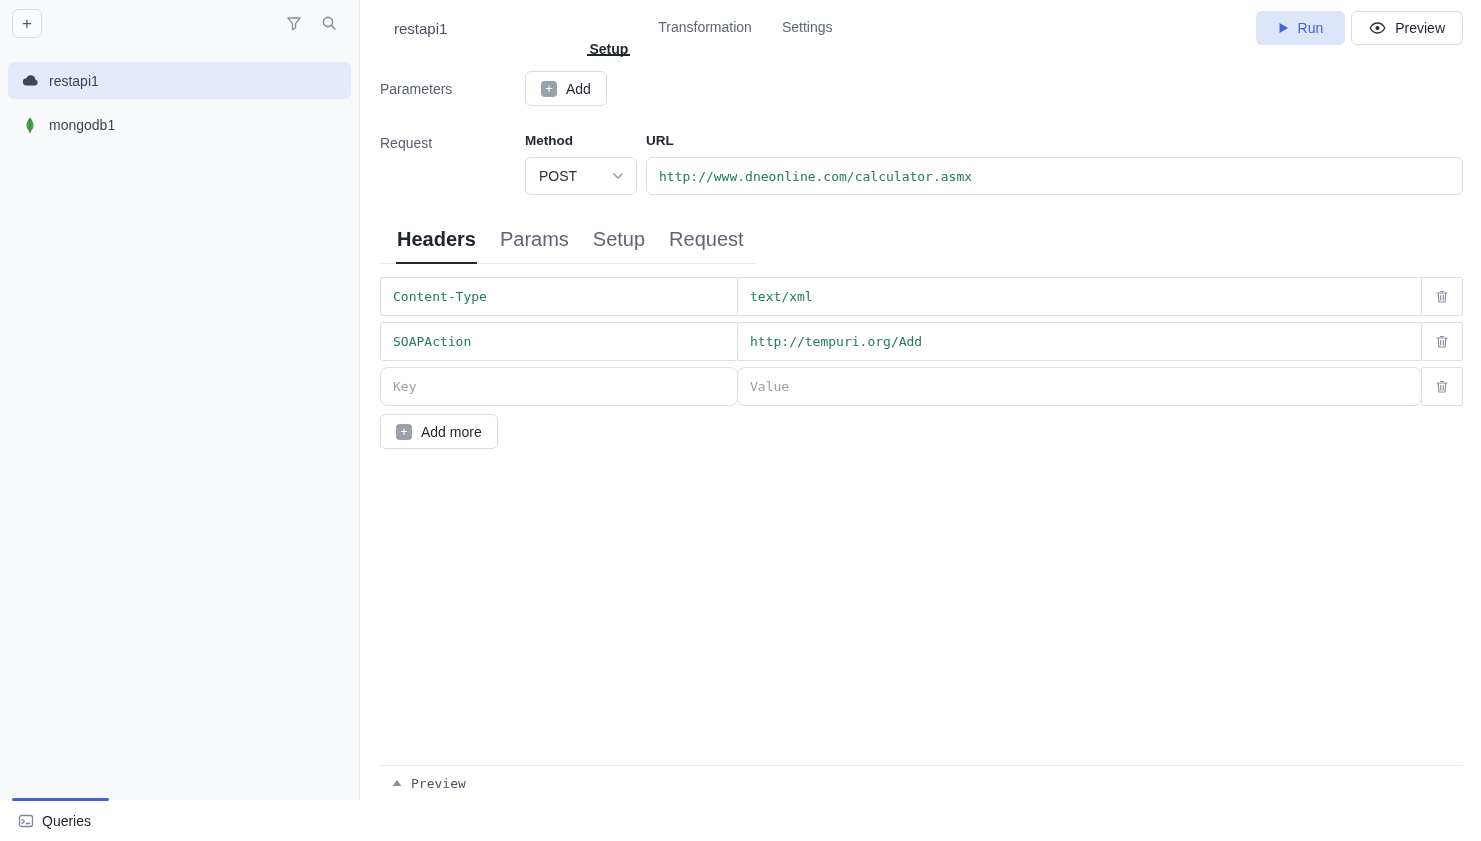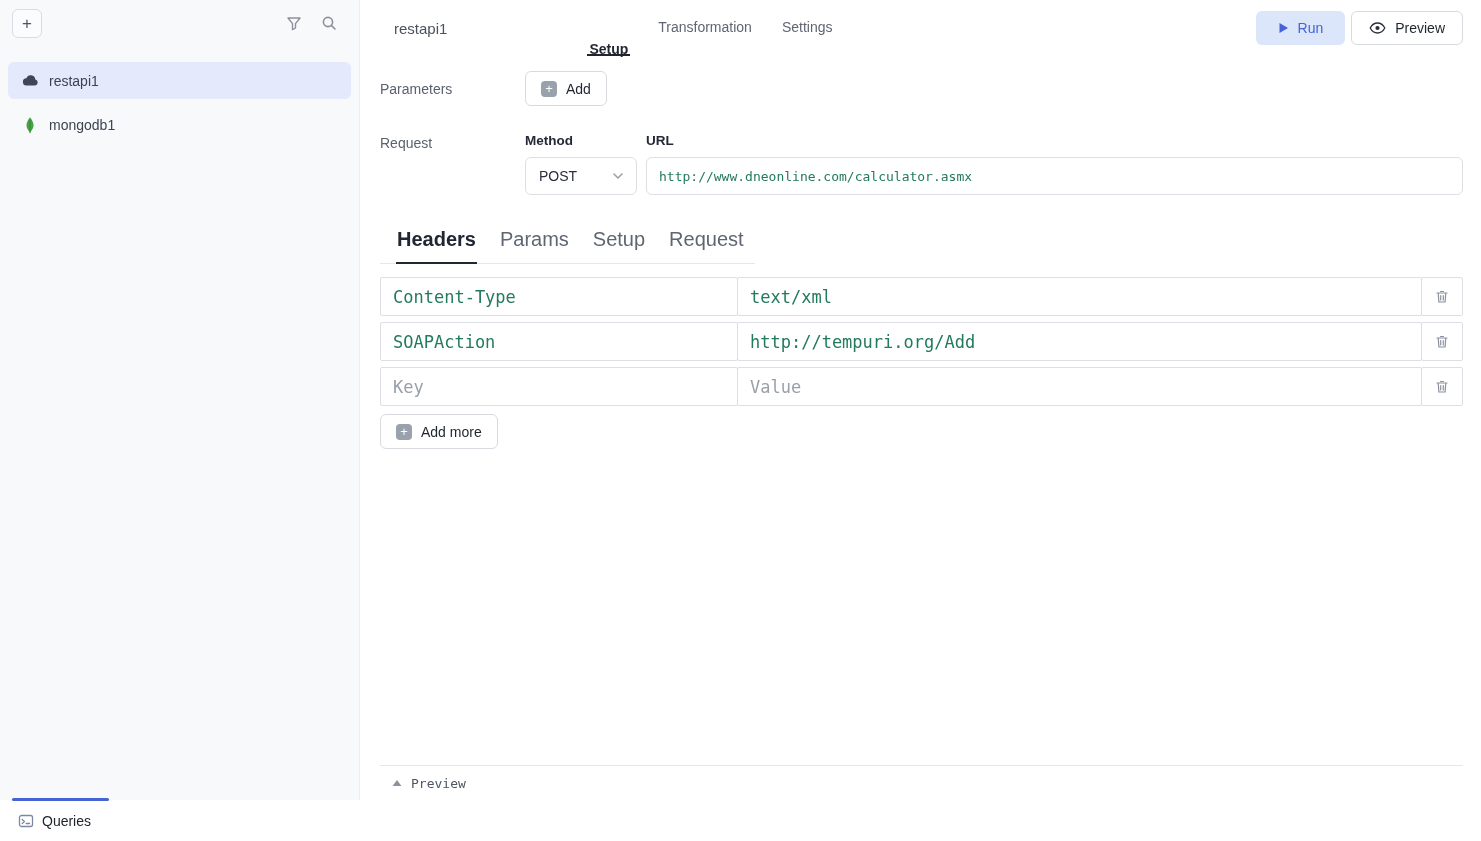--- a/index.html
+++ b/index.html
@@ -111,26 +111,26 @@
   }
   .subtab:first-child { margin-left: 16px; }
   .subtab.active { color: #212633; font-weight: 600; border-bottom-color: #212633; }
 
   
   .kv-rows { margin-top: 13px; display: flex; flex-direction: column; gap: 6px; }
   .kv-row { display: flex; }
   .kv-cell {
     height: 39px; border: 1px solid #dcdfe4; background: #ffffff; border-radius: 2px;
     display: flex; align-items: center; padding: 0 12px;
-    font-family: "DejaVu Sans Mono", monospace; font-size: 17px; color: #227a5f;
+    font-family: "DejaVu Sans Mono", monospace; font-size: 13px; color: #227a5f;
     cursor: text;
   }
   .kv-key { width: 358px; flex-shrink: 0; }
   .kv-value { flex: 1; min-width: 0; margin-left: -1px; }
-  input.kv-cell { outline: none; }
+  input.kv-cell { outline: none; border-radius: 8px; }
   input.kv-cell::placeholder { color: #9aa0a8; }
   .kv-delete {
     width: 42px; height: 39px; margin-left: -1px; border: 1px solid #dcdfe4;
     border-radius: 2px; background: #ffffff; display: flex; align-items: center;
     justify-content: center; cursor: pointer;
   }
   .add-more-btn { margin-top: 8px; align-self: flex-start; }
 
   
   .response-row {

